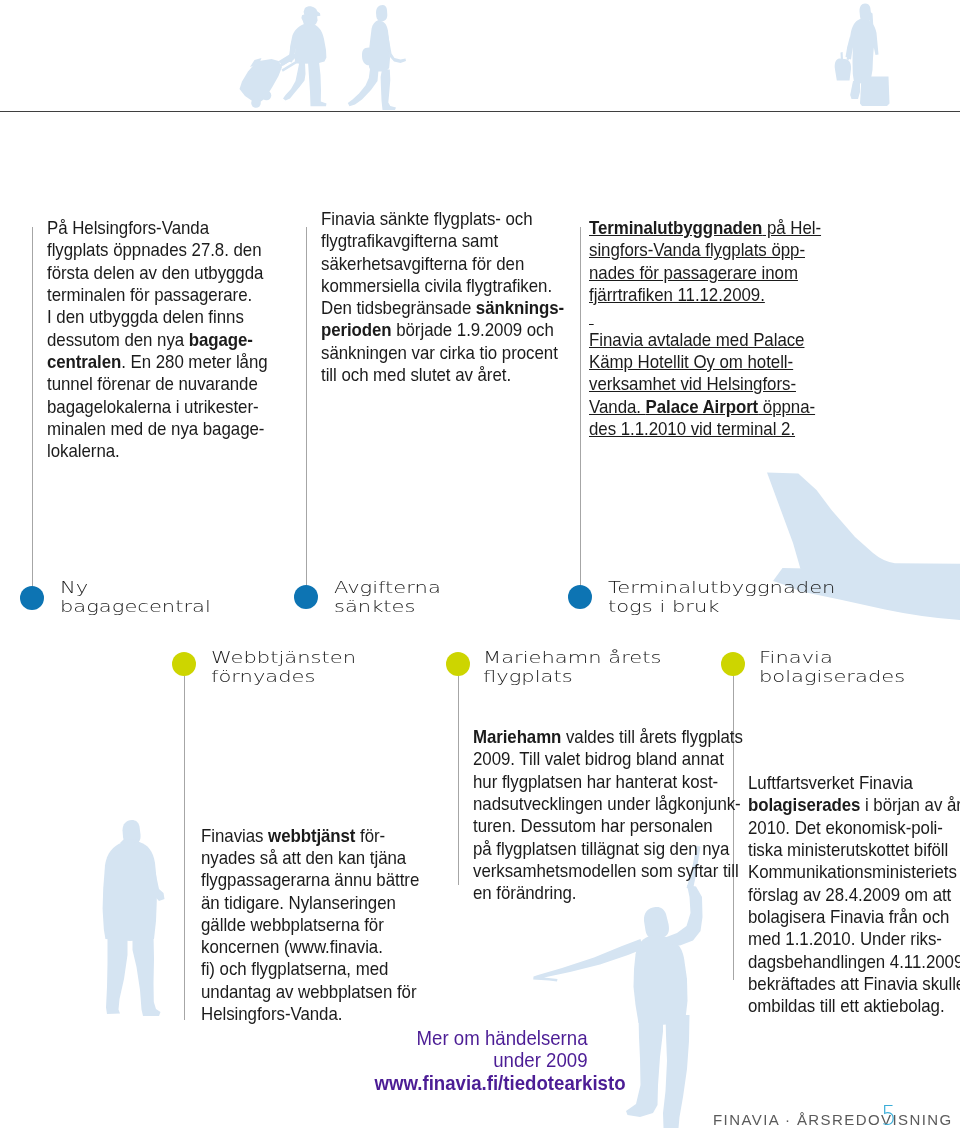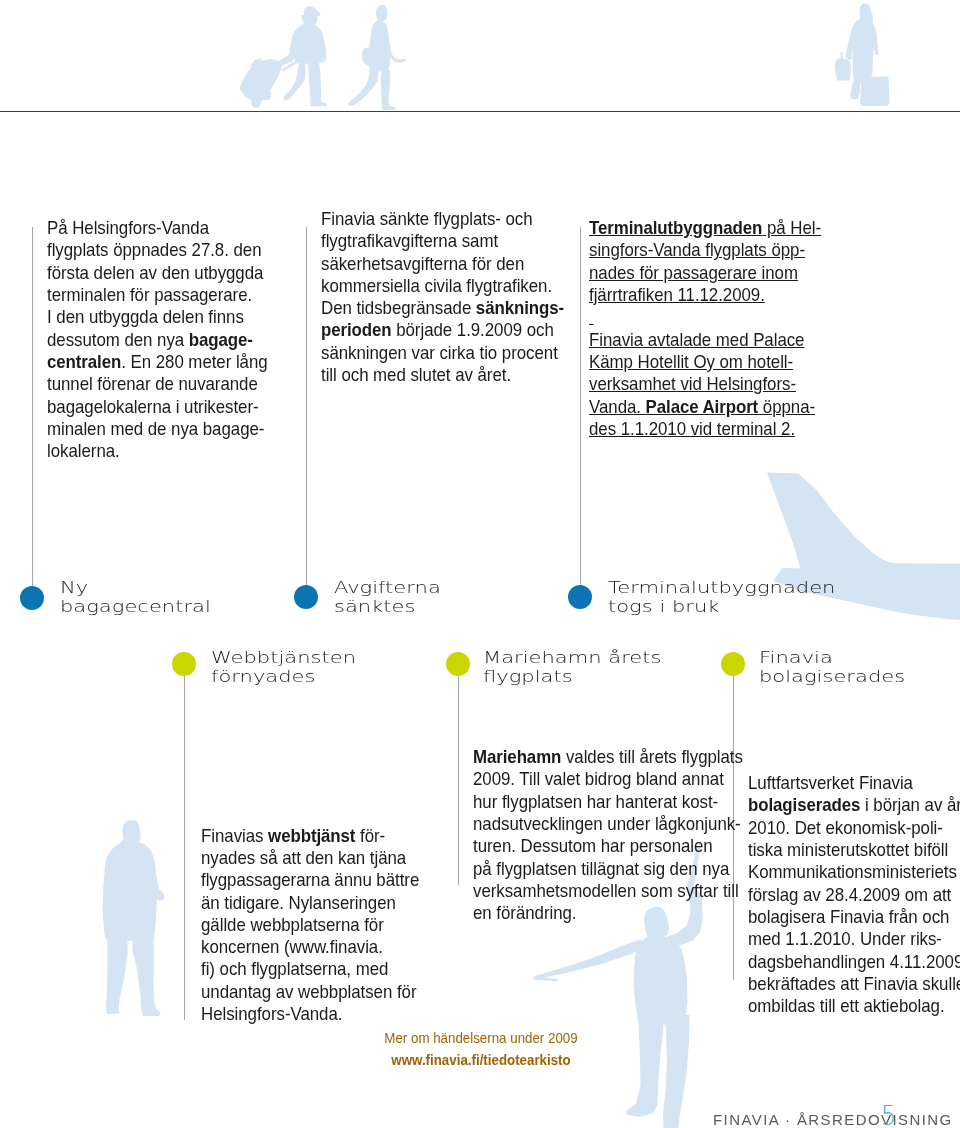--- a/index.html
+++ b/index.html
@@ -8,21 +8,21 @@
        font-family:"Liberation Sans",sans-serif;-webkit-font-smoothing:antialiased;}
   .page{position:absolute;left:0;top:0;width:960px;height:1128px;}
   .art{position:absolute;}
   .hrule{position:absolute;left:0;top:111px;width:960px;height:1.2px;background:#3f3f3f;}
   .colrule{position:absolute;width:1px;background:#a6a6a6;}
   .txtcol{position:absolute;font-size:19px;line-height:22.3px;color:#1b1b1b;letter-spacing:-0.05px;}
   .txtcol .ln{white-space:nowrap;height:22.3px;transform:scaleX(0.888);transform-origin:0 50%;}
   .txtcol b{font-weight:bold;letter-spacing:-0.1px;}
   .dot{position:absolute;border-radius:50%;}
   .tlab{position:absolute;font-family:"DejaVu Sans",sans-serif;font-size:16px;line-height:19px;color:#1b1b1b;letter-spacing:0px;white-space:nowrap;font-weight:300;transform:scaleX(1.315);transform-origin:0 0;}
-  .moreinfo{position:absolute;font-size:15px;line-height:22.3px;color:#a16207;text-align:center;}
+  .moreinfo{position:absolute;font-size:21px;line-height:22.3px;color:#4c1d95;text-align:right;}
   .moreinfo>div{transform:scaleX(0.888);}
   .footer{position:absolute;font-size:15px;letter-spacing:1.42px;color:#5a5a5a;white-space:nowrap;}
   .pagenum{position:absolute;font-family:"DejaVu Sans",sans-serif;font-size:27px;line-height:27px;font-weight:200;transform:scaleX(0.9);transform-origin:0 0;}
 </style>
 </head>
 <body>
 
 <div class="page">
   <div class="hrule"></div>
 
@@ -247,21 +247,21 @@
     <div class="ln">Finavias <b>webbtjänst</b> för-</div>
     <div class="ln">nyades så att den kan tjäna</div>
     <div class="ln">flygpassagerarna ännu bättre</div>
     <div class="ln">än tidigare. Nylanseringen</div>
     <div class="ln">gällde webbplatserna för</div>
     <div class="ln">koncernen (www.finavia.</div>
     <div class="ln">fi) och flygplatserna, med</div>
     <div class="ln">undantag av webbplatsen för</div>
     <div class="ln">Helsingfors-Vanda.</div>
   </div>
-  <div class="txtcol" style="left:473px;top:726.2px;width:230px;margin-top:20px;">
+  <div class="txtcol" style="left:473px;top:726.2px;width:230px;">
     <div class="ln"><b>Mariehamn</b> valdes till årets flygplats</div>
     <div class="ln">2009. Till valet bidrog bland annat</div>
     <div class="ln">hur flygplatsen har hanterat kost-</div>
     <div class="ln">nadsutvecklingen under lågkonjunk-</div>
     <div class="ln">turen. Dessutom har personalen</div>
     <div class="ln">på flygplatsen tillägnat sig den nya</div>
     <div class="ln">verksamhetsmodellen som syftar till</div>
     <div class="ln">en förändring.</div>
   </div>
   <div class="txtcol" style="left:748px;top:726.2px;width:200px;margin-top:46px;">

